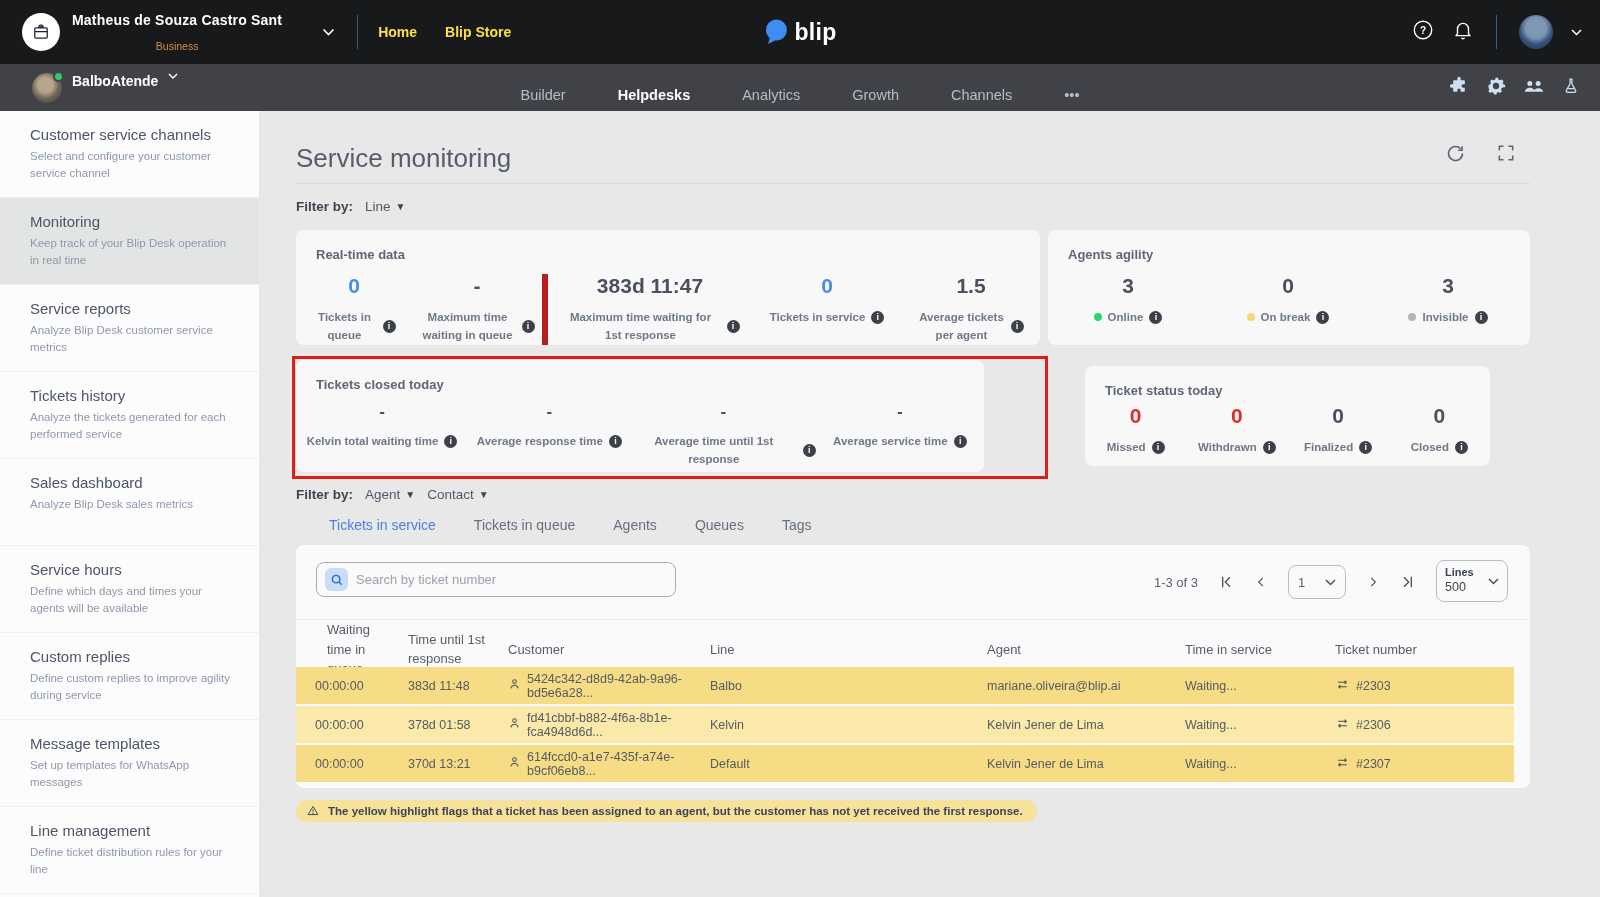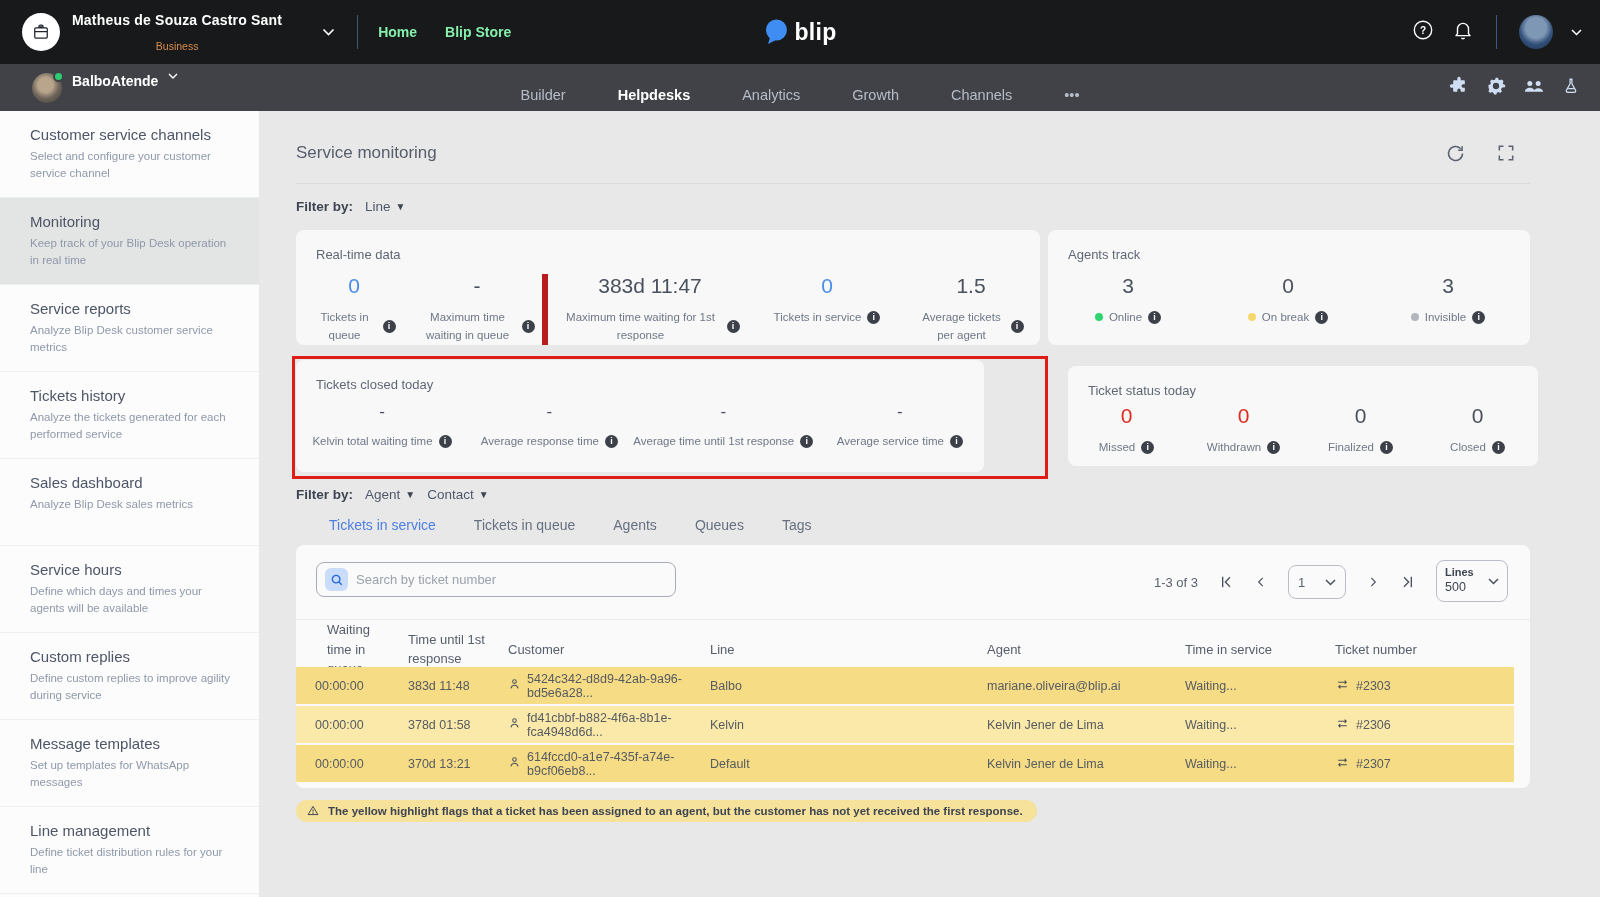--- a/index.html
+++ b/index.html
@@ -11,21 +11,21 @@
     display:flex; align-items:center; }
   .acct { display:flex; align-items:center; gap:12px; padding-left:22px; }
   .acct-badge { width:38px; height:38px; border-radius:50%; background:#fff; display:flex;
     align-items:center; justify-content:center; }
   .acct-name { color:#fff; font-size:14px; font-weight:bold; letter-spacing:.2px; }
   .acct-type { color:#d98d4d; font-size:10.5px; margin-top:12px;text-align:center; }
   .chev { display:inline-flex; align-items:center; }
   .acct-chev { margin-left:28px; }
   .vdiv { width:1px; height:34px; background:#3c5a78; margin:0 20px 0 22px; }
   .topnav { display:flex; gap:28px; }
-  .topnav .lnk { color:#86efac; font-size:14px; font-weight:bold; cursor:pointer; }
+  .topnav .lnk { color:#fde047; font-size:14px; font-weight:bold; cursor:pointer; }
   .logo { position:absolute; left:50%; top:50%; transform:translate(-50%,-50%);
     display:flex; align-items:center; gap:5px; }
   .logo-text { color:#fff; font-size:23px; font-weight:bold; letter-spacing:.3px; }
   .top-right { position:absolute; right:18px; top:0; height:64px; display:flex; align-items:center; gap:18px; }
   .tr-div { width:1px; height:34px; background:#3b5e80; margin:0 4px; }
   .avatar-user { width:34px; height:34px; border-radius:50%;
     background:radial-gradient(circle at 50% 38%, #7d97b5 0 38%, #34517a 60%, #1d3350 100%); }
 
   
   .appbar { position:absolute; left:0; top:64px; width:1600px; height:47px; background:#404247;
@@ -44,32 +44,32 @@
 
   
   .sidebar { position:absolute; left:0; top:111px; width:259px; height:786px; background:#fcfcfd; }
   .side-item { padding:15px 22px 0 30px; height:87px; border-bottom:1px solid #eef1f3; cursor:pointer; }
   .side-item.active { background:#e3e4e4; }
   .side-title { font-size:15px; color:#4d5666; margin-bottom:5px; }
   .side-desc { font-size:11.5px; color:#8e99a9; line-height:1.5; }
 
   
   .main { position:absolute; left:259px; top:111px; width:1341px; height:786px; background:#e8e8e9; }
-  .page-title { position:absolute; left:37px; top:32px; font-size:17px; color:#565e6b; }
+  .page-title { position:absolute; left:37px; top:32px; font-size:26px; color:#565e6b; }
   .hdr-icons { position:absolute; right:84px; top:32px; display:flex; gap:30px; }
   .hdr-icons .ic { cursor:pointer; }
   .rule { position:absolute; left:37px; right:70px; top:72px; height:1px; background:#d9dadb; }
 
   .filter-row { position:absolute; left:37px; display:flex; align-items:center; gap:6px;
     font-size:13.5px; color:#3e4552; }
   .filter-label { font-weight:bold; }
   .filter-opt { display:flex; align-items:center; gap:5px; color:#4f586a; cursor:pointer; margin-left:6px; }
   .tri { font-size:10px; color:#3e4552; line-height:1; }
 
-  .card { position:absolute; background:#f8f8f8; border-radius:8px; }
+  .card { position:absolute; background:#f8f8f8; border-radius:8px;font-weight:bold; }
   .card-title { position:absolute; left:20px; top:17px; font-size:13px; color:#5f6775; }
   .stats { position:absolute; left:0; right:0; top:44px; display:flex; }
   .stat { display:flex; flex-direction:column; align-items:center; }
   .stat-value { font-size:21px; color:#4a515e; }
   .stat-value.blue { color:#4a8ee8; }
   .stat-value.red { color:#e02d24; }
   .stat-label { margin-top:10px; display:flex; align-items:center; gap:6px; font-size:11.5px;
     color:#6f7887; text-align:center; line-height:1.6; }
   .info { flex:0 0 auto; width:13px; height:13px; border-radius:50%; background:#3b4049; color:#fff;
     display:inline-flex; align-items:center; justify-content:center; font-size:9px; font-weight:bold;
@@ -327,21 +327,21 @@
         <div class="stat-value">1.5</div>
         <div class="stat-label">
             <span style="max-width:86px;">Average tickets per agent</span>
             <span class="info"></span>
           </div>
       </div>
     </div>
   </div>
 
   <div class="card" style="left:789px; top:119px; width:482px; height:115px;">
-    <div class="card-title">Agents track</div>
+    <div class="card-title">Agents agility</div>
     <div class="stats">
       <div class="stat" style="width:160px;">
         <div class="stat-value">3</div>
         <div class="stat-label">
             <span class="dot dot-green"></span>
             <span>Online</span>
             <span class="info"></span>
           </div>
       </div>
       <div class="stat" style="width:160px;">
@@ -391,21 +391,21 @@
       <div class="stat" style="width:182px;">
         <div class="stat-value" style="font-size:17px;">-</div>
         <div class="stat-label">
             <span>Average service time</span>
             <span class="info"></span>
           </div>
       </div>
     </div>
   </div>
 
-  <div class="card" style="left:809px; top:255px; width:470px; height:100px;">
+  <div class="card" style="left:826px; top:255px; width:405px; height:100px;">
     <div class="card-title">Ticket status today</div>
     <div class="stats" style="top:38px;">
       <div class="stat" style="width:117px;">
         <div class="stat-value red">0</div>
         <div class="stat-label">
             <span>Missed</span>
             <span class="info"></span>
           </div>
       </div>
       <div class="stat" style="width:117px;">

